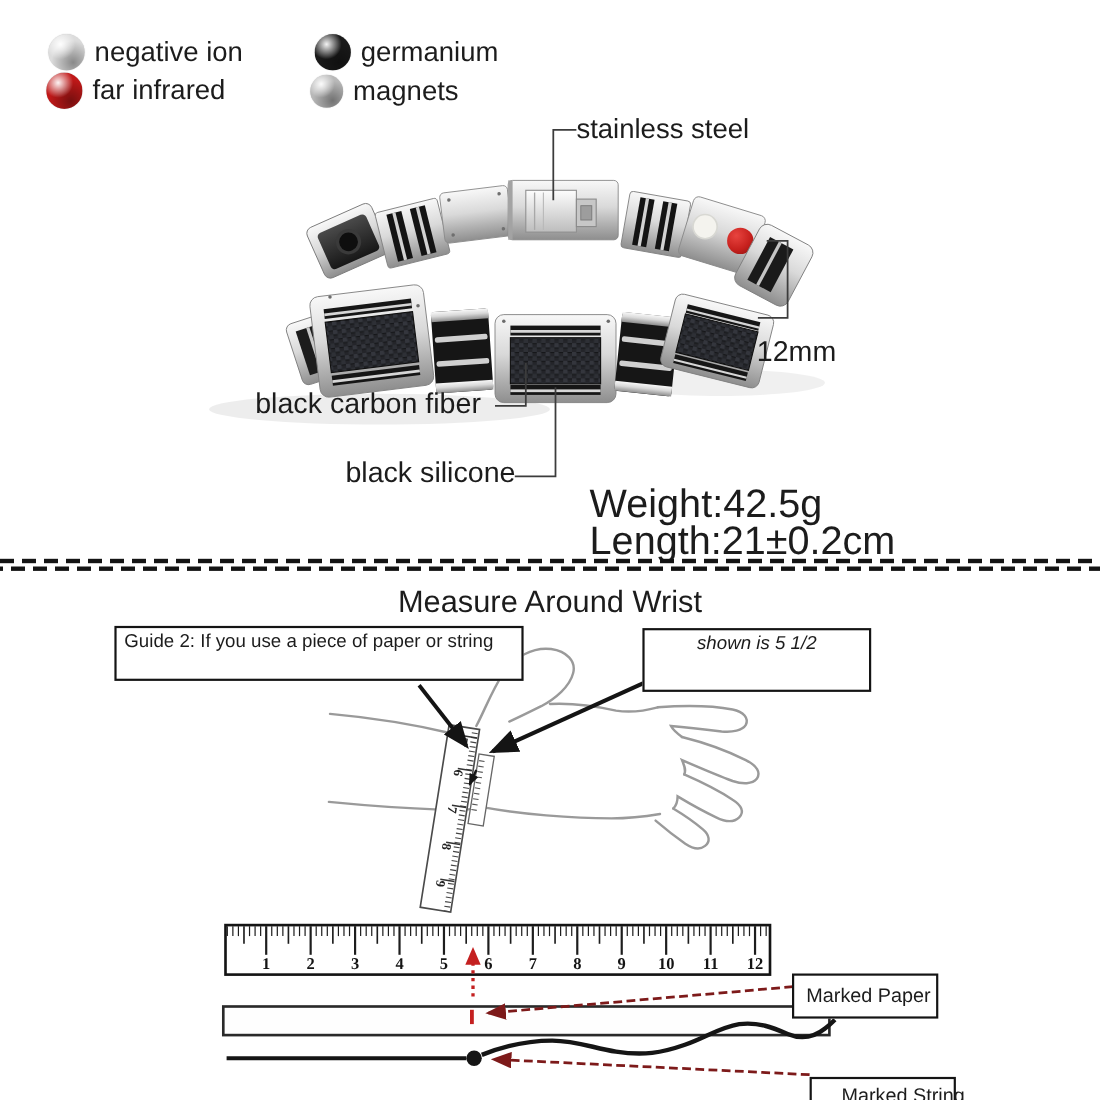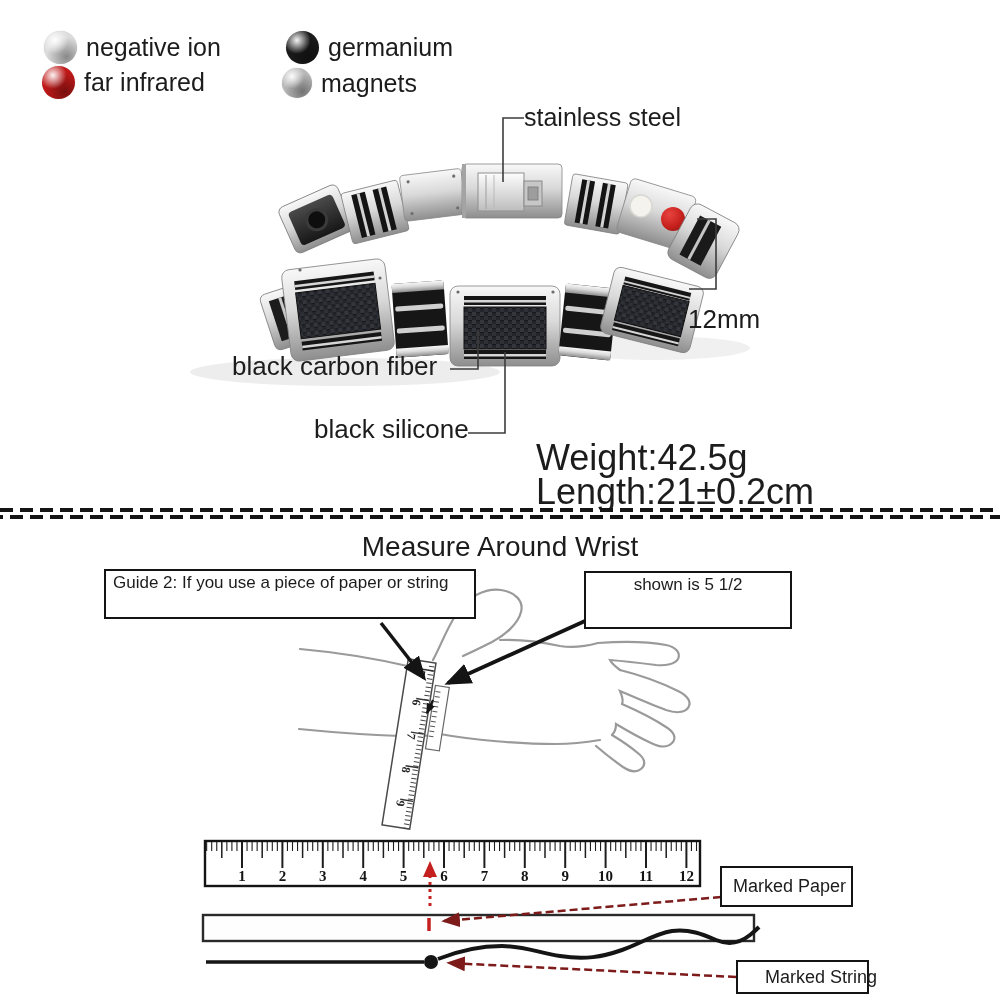--- a/index.html
+++ b/index.html
@@ -13,23 +13,23 @@
   .plabel{position:absolute;font-size:25px;line-height:1.1;white-space:nowrap;}
   .spec{position:absolute;font-size:36px;white-space:nowrap;}
   
   .dash-line{position:absolute;left:0;width:1000px;height:4px;
     background:repeating-linear-gradient(90deg,#141414 0 13px,transparent 13px 20px);}
   
   .m-title{position:absolute;left:0;top:531px;width:1000px;text-align:center;font-size:28px;}
   .guide-box{position:absolute;border:2px solid #141414;background:#fff;font-size:17px;line-height:24px;box-sizing:border-box;}
   .guide-box .l1{padding-left:7px;white-space:nowrap;}
   #guide2-box .l2{text-align:right;padding-right:5px;white-space:nowrap;}
-  #guide1-box .l2{text-align:center;white-space:nowrap;}
+  #guide1-box .l2{text-align:center;white-space:nowrap;font-style:italic;}
   .mark-box{position:absolute;border:2px solid #141414;background:#fff;font-size:18px;
-    display:flex;align-items:center;padding-left:11px;box-sizing:border-box;white-space:nowrap;}
+    display:flex;align-items:center;padding-left:11px;box-sizing:border-box;white-space:nowrap;margin-top:19px;}
   svg{position:absolute;left:0;top:0;}
   .ruler-num{font:bold 15px "Liberation Serif",serif;fill:#141414;text-anchor:middle;}
   .wrist-num{font:bold 12px "Liberation Serif",serif;fill:#222;text-anchor:middle;}
 </style>
 </head>
 <body>
 
 <div id="canvas">
 
   <svg width="1000" height="1000" viewBox="0 0 1000 1000">

